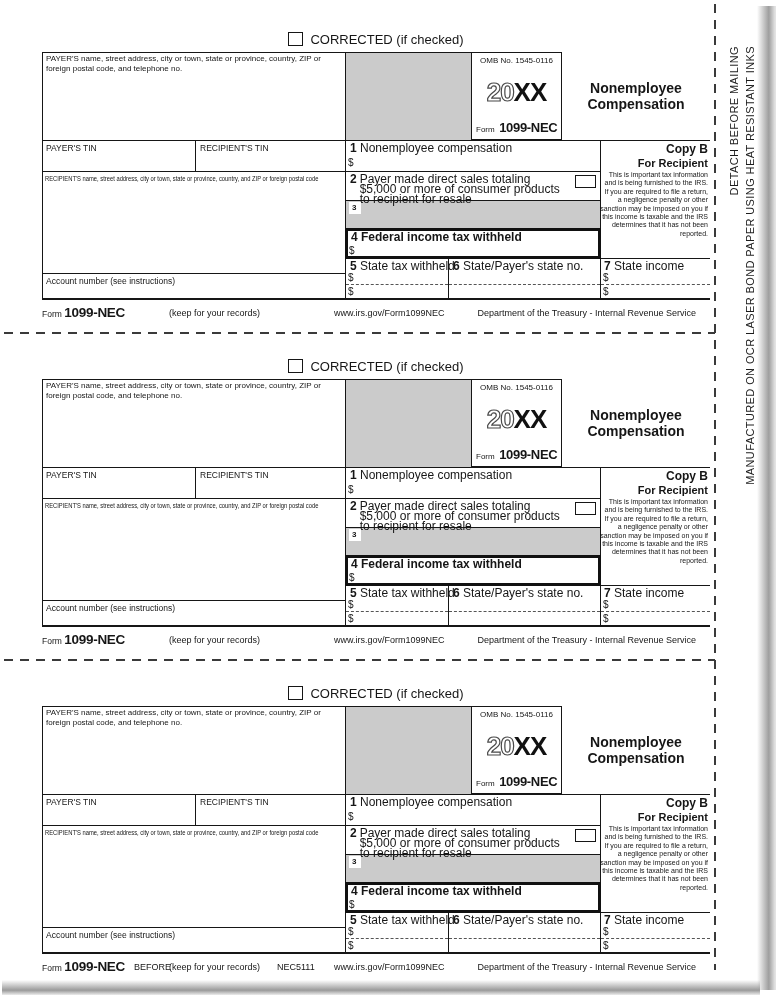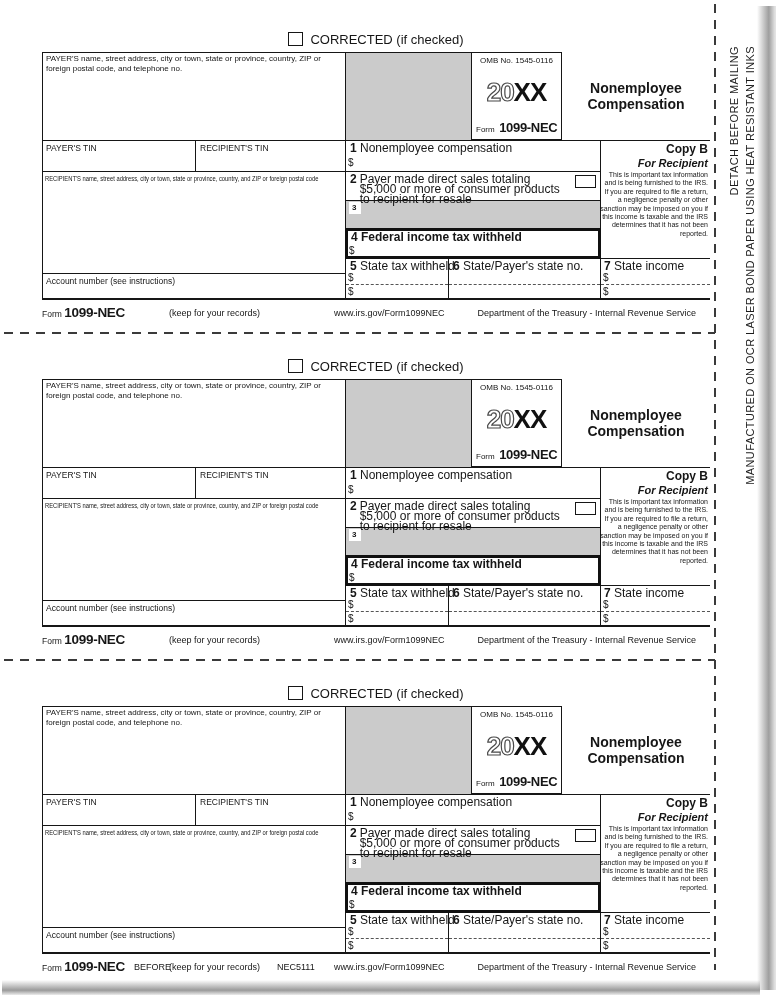--- a/index.html
+++ b/index.html
@@ -63,21 +63,21 @@
                border:3px solid #111; background:#fff; }
   .chk { position:absolute; border:1px solid #161616; background:#fff; }
   .box3-chip { position:absolute; left:307px; top:150px; background:#fff; font-size:8px;
                font-weight:bold; padding:1px 5px 2px 3px; }
 
   .dashed-ln { position:absolute; height:0; border-top:1px dashed #555; }
 
   .copyb { position:absolute; left:558px; top:88px; width:108px; height:118px;
            text-align:right; padding-top:1px; }
   .copyb-title { font-size:12px; font-weight:bold; line-height:16px; }
-  .copyb-sub { font-size:11px; font-weight:bold; line-height:13px; margin-bottom:1px;font-style:italic; }
+  .copyb-sub { font-size:11px; font-weight:bold; line-height:13px; margin-bottom:1px; }
   .copyb-notice { font-size:7px; line-height:8.4px; }
 
   .footer-row { position:relative; margin-top:5px; height:18px; font-size:9px; }
   .footer-row .f-abs { position:absolute; top:3px; white-space:nowrap; }
   .f-formgrp { left:0; top:0 !important; }
   .f-formgrp .form-word { font-size:8.5px; }
   .f-formgrp .form-no { font-size:13.5px; }
   .f-code-l { left:92px; }
   .f-keep { left:127px; }
   .f-code-m { left:235px; }

